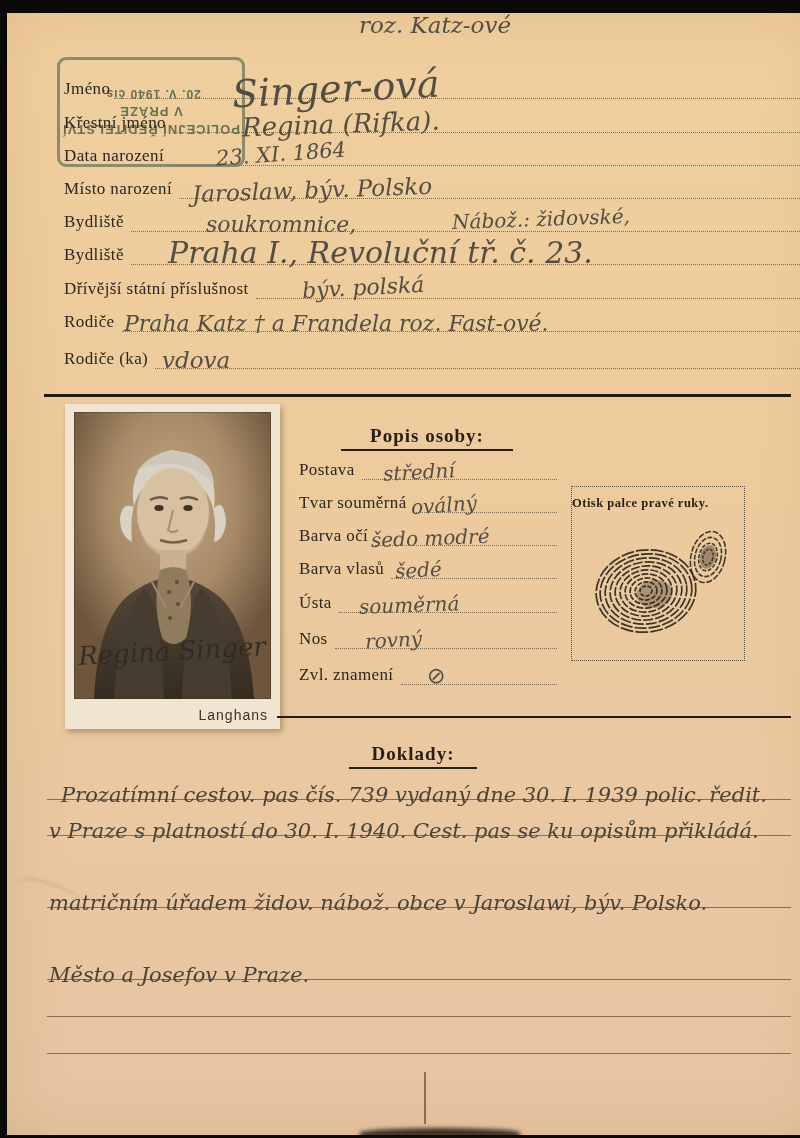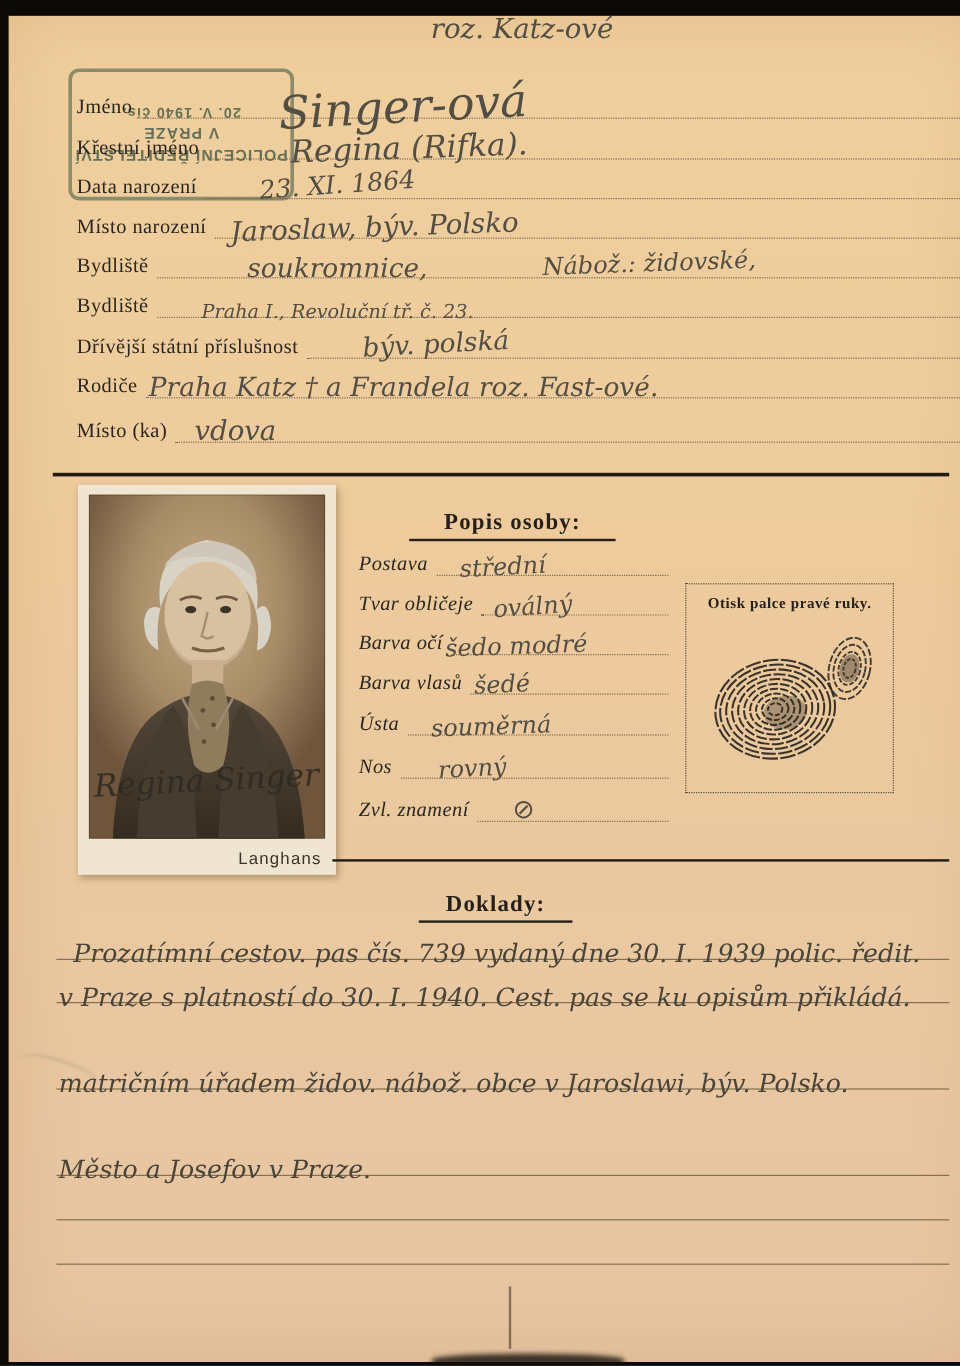--- a/index.html
+++ b/index.html
@@ -22,33 +22,33 @@
   
   .frow{position:absolute;left:57px;right:12px;height:32px;display:flex;align-items:flex-end;}
   .lbl{font-size:17px;color:#2b2620;white-space:nowrap;padding-right:7px;letter-spacing:.4px;}
   .dots{flex:1;height:100%;border-bottom:1px dotted #7e6d50;}
   
   .rule{position:absolute;height:3px;background:#211b12;}
   .sechead{position:absolute;text-align:center;font-size:19px;font-weight:bold;color:#241f18;
     letter-spacing:1px;padding-bottom:2px;border-bottom:2px solid #241f18;}
   
   .prow{position:absolute;left:292px;width:258px;height:30px;display:flex;align-items:flex-end;}
-  .prow .lbl{font-size:17px;font-style:italic;}
+  .prow .lbl{font-size:17px;}
   
   .photo{position:absolute;left:58px;top:391px;width:215px;height:325px;background:#efe5d0;
     box-shadow:2px 3px 6px rgba(60,40,10,.35);}
   .photo svg{position:absolute;left:9px;top:8px;}
   .signature{position:absolute;left:4px;top:232px;width:206px;text-align:center;
     font-family:"DejaVu Serif",serif;font-style:italic;font-size:26px;color:#2f2a22;
     transform:rotate(-3deg);opacity:.9;}
   .studio{position:absolute;right:12px;bottom:6px;font-family:"Liberation Sans",sans-serif;
     font-size:14px;letter-spacing:1px;color:#39332a;}
   
   .fpbox{position:absolute;left:564px;top:473px;width:172px;height:173px;border:1px dotted #5c5040;}
-  .fplabel{position:absolute;left:0;top:9px;width:100%;text-align:center;font-size:12.5px;font-weight:bold;color:#241f18;letter-spacing:.5px;}
+  .fplabel{position:absolute;left:0;top:9px;width:100%;font-size:12.5px;font-weight:bold;color:#241f18;letter-spacing:.5px;}
   .fpbox svg{position:absolute;left:12px;top:38px;}
   
   .dline{position:absolute;left:40px;width:744px;height:34px;border-bottom:1px solid #83714f;}
   .dline .hand{bottom:-7px;font-size:21px;font-style:italic;}
   
   .stamp{position:absolute;left:50px;top:44px;width:182px;height:104px;
     transform:rotate(180deg);border:3px solid rgba(44,92,94,.5);border-radius:9px;
     display:flex;flex-direction:column;justify-content:center;gap:3px;
     mix-blend-mode:multiply;filter:blur(.4px);}
   .stamp div{text-align:center;font-family:"Liberation Sans",sans-serif;font-weight:bold;
@@ -95,34 +95,34 @@
     </div>
     <div class="frow" style="top:187px">
       <span class="lbl">Bydliště</span>
       <span class="dots"></span>
       <span class="hand" style="left:142px;bottom:-4px;font-size:22px">soukromnice,</span>
       <span class="hand" style="left:388px;bottom:3px;font-size:20px;transform:rotate(-2deg)">Nábož.: židovské,</span>
     </div>
     <div class="frow" style="top:220px">
       <span class="lbl">Bydliště</span>
       <span class="dots"></span>
-      <span class="hand" style="left:104px;bottom:-3px;font-size:16px">Praha I., Revoluční tř. č. 23.</span>
+      <span class="hand" style="left:104px;bottom:-3px;font-size:30px">Praha I., Revoluční tř. č. 23.</span>
     </div>
     <div class="frow" style="top:254px">
       <span class="lbl">Dřívější státní příslušnost</span>
       <span class="dots"></span>
       <span class="hand" style="left:238px;bottom:0px;font-size:22px;transform:rotate(-3deg)">býv. polská</span>
     </div>
     <div class="frow" style="top:287px">
       <span class="lbl">Rodiče</span>
       <span class="dots"></span>
       <span class="hand" style="left:60px;bottom:-3px;font-size:22px">Praha Katz † a Frandela roz. Fast-ové.</span>
     </div>
     <div class="frow" style="top:324px">
-      <span class="lbl">Místo (ka)</span>
+      <span class="lbl">Rodiče (ka)</span>
       <span class="dots"></span>
       <span class="hand" style="left:98px;bottom:-3px;font-size:23px">vdova</span>
     </div>
 
     <div class="rule" style="top:381px;left:37px;width:747px"></div>
 
     <div class="photo">
       <svg width="197" height="287" viewBox="0 0 197 287">
         <defs>
           <radialGradient id="bgGlow" cx="50%" cy="32%" r="60%">
@@ -172,21 +172,21 @@
     </div>
 
     <div class="sechead" style="top:412px;left:334px;width:172px">Popis osoby:</div>
 
     <div class="prow" style="top:437px">
       <span class="lbl">Postava</span>
       <span class="dots"></span>
       <span class="hand" style="left:84px;bottom:-2px;font-size:20px;transform:rotate(-3deg)">střední</span>
     </div>
     <div class="prow" style="top:470px">
-      <span class="lbl">Tvar obličeje</span>
+      <span class="lbl">Tvar souměrná</span>
       <span class="dots"></span>
       <span class="hand" style="left:112px;bottom:-2px;font-size:20px;transform:rotate(-4deg)">oválný</span>
     </div>
     <div class="prow" style="top:503px">
       <span class="lbl">Barva očí</span>
       <span class="dots"></span>
       <span class="hand" style="left:72px;bottom:-2px;font-size:20px;transform:rotate(-2deg)">šedo modré</span>
     </div>
     <div class="prow" style="top:536px">
       <span class="lbl">Barva vlasů</span>

